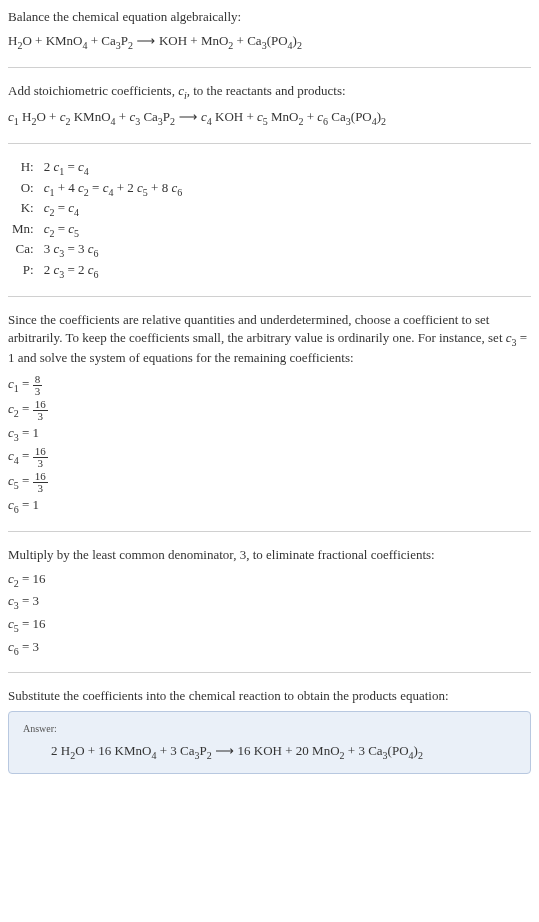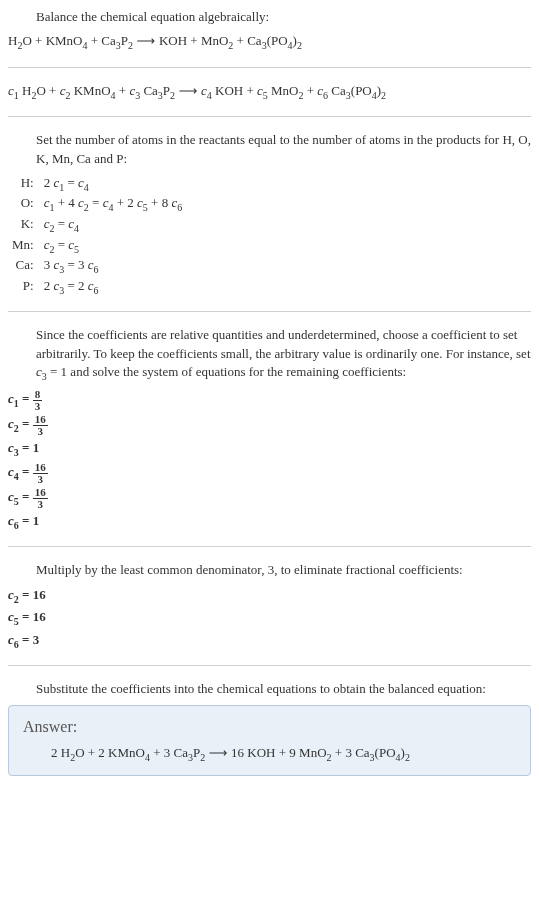--- a/index.html
+++ b/index.html
@@ -17,21 +17,20 @@
       font-size: 13px;
       line-height: 1.4;
     }
     
     .section {
       margin-bottom: 4px;
     }
     
     .section-text {
       margin-bottom: 6px;
-      margin-left: 28px;
     }
     
     .equation {
       font-family: Georgia, serif;
       margin-bottom: 4px;
     }
     
     .sub {
       font-size: 10px;
       vertical-align: sub;
@@ -67,21 +66,20 @@
       display: table-cell;
       margin-top: 39px;
     }
     
     .coeff-list {
       margin-top: 4px;
     }
     
     .coeff-line {
       margin-bottom: 2px;
-      font-weight: bold;
     }
     
     .frac {
       display: inline-block;
       vertical-align: middle;
       text-align: center;
       font-size: 11px;
       line-height: 1;
     }
     
@@ -98,21 +96,21 @@
     
     .answer-box {
       background: #eaf0f8;
       border: 1px solid #b8c8e0;
       border-radius: 4px;
       padding: 10px 14px;
       margin-top: 6px;
     }
     
     .answer-label {
-      font-size: 16px;
+      font-size: 10px;
       color: #555;
       margin-bottom: 6px;
     }
     
     .answer-eq {
       padding-left: 28px;
       font-size: 13px;
     }
     
     .arrow {
@@ -125,29 +123,31 @@
 <div class="section">
   <div class="section-text">Balance the chemical equation algebraically:</div>
   <div class="equation">
     <span>H</span><span class="sub">2</span><span>O</span><span> + </span><span>KMnO</span><span class="sub">4</span><span> + </span><span>Ca</span><span class="sub">3</span><span>P</span><span class="sub">2</span><span class="arrow"> ⟶ </span><span>KOH</span><span> + </span><span>MnO</span><span class="sub">2</span><span> + </span><span>Ca</span><span class="sub">3</span><span>(PO</span><span class="sub">4</span><span>)</span><span class="sub">2</span>
   </div>
 </div>
 
 <hr class="divider">
 
 <div class="section">
+  <div class="section-text">
+    <span>Add stoichiometric coefficients, </span><span class="italic">c</span><span class="sub italic">i</span><span>, to the reactants and products:</span>
+  </div>
   <div class="equation">
     <span class="italic">c</span><span class="sub">1</span><span> H</span><span class="sub">2</span><span>O + </span><span class="italic">c</span><span class="sub">2</span><span> KMnO</span><span class="sub">4</span><span> + </span><span class="italic">c</span><span class="sub">3</span><span> Ca</span><span class="sub">3</span><span>P</span><span class="sub">2</span><span class="arrow"> ⟶ </span><span class="italic">c</span><span class="sub">4</span><span> KOH + </span><span class="italic">c</span><span class="sub">5</span><span> MnO</span><span class="sub">2</span><span> + </span><span class="italic">c</span><span class="sub">6</span><span> Ca</span><span class="sub">3</span><span>(PO</span><span class="sub">4</span><span>)</span><span class="sub">2</span>
   </div>
 </div>
 
 <hr class="divider">
 
 <div class="section">
-  <div class="section-text">Set the number of atoms in the reactants equal to the number of atoms in the products for H, O, K, Mn, Ca and P:</div>
   <div class="atom-table">
     <div class="atom-row">
       <div class="atom-label">H:</div>
       <div class="atom-eq"><span>2 </span><span class="italic">c</span><span class="sub">1</span><span> = </span><span class="italic">c</span><span class="sub">4</span></div>
     </div>
     <div class="atom-row">
       <div class="atom-label">O:</div>
       <div class="atom-eq"><span class="italic">c</span><span class="sub">1</span><span> + 4 </span><span class="italic">c</span><span class="sub">2</span><span> = </span><span class="italic">c</span><span class="sub">4</span><span> + 2 </span><span class="italic">c</span><span class="sub">5</span><span> + 8 </span><span class="italic">c</span><span class="sub">6</span></div>
     </div>
     <div class="atom-row">
@@ -184,28 +184,29 @@
     <div class="coeff-line"><span class="italic">c</span><span class="sub">6</span><span> = 1</span></div>
   </div>
 </div>
 
 <hr class="divider">
 
 <div class="section">
   <div class="section-text">Multiply by the least common denominator, 3, to eliminate fractional coefficients:</div>
   <div class="coeff-list">
     <div class="coeff-line"><span class="italic">c</span><span class="sub">2</span><span> = 16</span></div>
+    <div class="coeff-line"><span class="italic">c</span><span class="sub">3</span><span> = 3</span></div>
     <div class="coeff-line"><span class="italic">c</span><span class="sub">5</span><span> = 16</span></div>
     <div class="coeff-line"><span class="italic">c</span><span class="sub">6</span><span> = 3</span></div>
   </div>
 </div>
 
 <hr class="divider">
 
 <div class="section">
-  <div class="section-text">Substitute the coefficients into the chemical equations to obtain the balanced equation:</div>
+  <div class="section-text">Substitute the coefficients into the chemical reaction to obtain the products equation:</div>
   <div class="answer-box">
     <div class="answer-label">Answer:</div>
     <div class="answer-eq">
-      <span>2 H</span><span class="sub">2</span><span>O + 2 KMnO</span><span class="sub">4</span><span> + 3 Ca</span><span class="sub">3</span><span>P</span><span class="sub">2</span><span class="arrow"> ⟶ </span><span>16 KOH + 9 MnO</span><span class="sub">2</span><span> + 3 Ca</span><span class="sub">3</span><span>(PO</span><span class="sub">4</span><span>)</span><span class="sub">2</span>
+      <span>2 H</span><span class="sub">2</span><span>O + 16 KMnO</span><span class="sub">4</span><span> + 3 Ca</span><span class="sub">3</span><span>P</span><span class="sub">2</span><span class="arrow"> ⟶ </span><span>16 KOH + 20 MnO</span><span class="sub">2</span><span> + 3 Ca</span><span class="sub">3</span><span>(PO</span><span class="sub">4</span><span>)</span><span class="sub">2</span>
     </div>
   </div>
 </div>
 
 </body></html>

